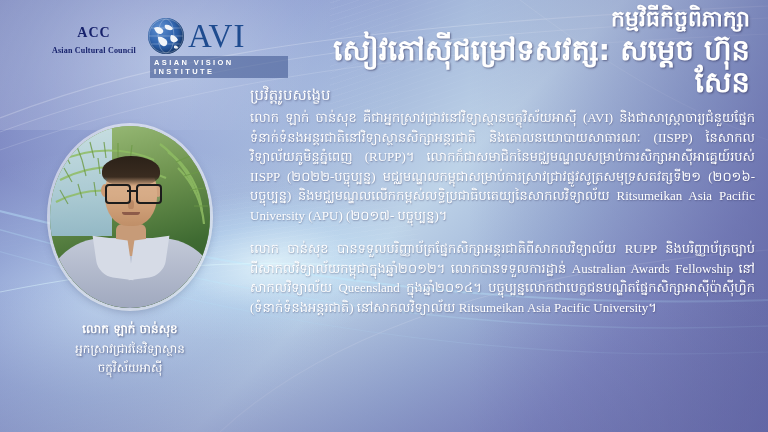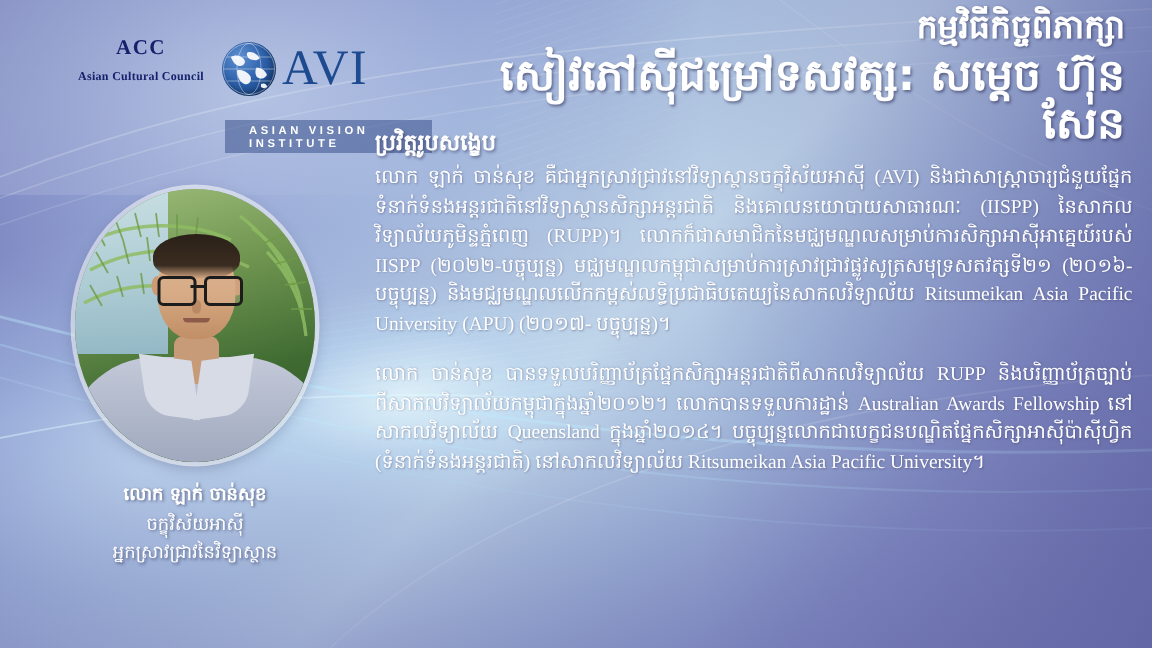--- a/index.html
+++ b/index.html
@@ -88,43 +88,43 @@
   }
   .acc-sub {
     position:absolute; left:0; right:0; top:24px;
     font-family: Liberation Serif, serif;
     font-weight:bold; font-size:8px; color:#16216b;
     letter-spacing:.2px;
   }
 
   .avi-logo {
     position:absolute; left:148px; top:16px;
-    width:140px; height:62px;margin-top:10px;
+    width:140px; height:62px;
   }
   .avi-globe {
     position:absolute; left:0; top:2px;
     width:36px; height:36px; border-radius:50%;
     background: radial-gradient(circle at 32% 28%, #5f8fd0 0%, #2f63ad 45%, #1d4a8c 75%, #16376b 100%);
     box-shadow: inset -2px -2px 5px rgba(0,0,0,.35);
     overflow:hidden;
   }
   .avi-globe svg { position:absolute; left:0; top:0; }
   .avi-word {
     position:absolute; left:40px; top:0px;
     font-family: "Liberation Serif", "DejaVu Serif", serif;
     font-size:33px; font-weight:normal; color:#1e4b8f;
     letter-spacing:1px; line-height:40px;
   }
   .avi-sub {
-    position:absolute; left:2px; top:54px;
+    position:absolute; left:2px; top:40px;
     font-family: "Liberation Sans", sans-serif;
     font-size:7.5px; font-weight:bold; color:#ffffff;
     letter-spacing:2.4px;
     background: rgba(58,82,140,.55);
-    padding:2px 16px;
+    padding:2px 4px;
   }
 
   
   .title-block {
     position:absolute; right:18px; top:4px;
     width:470px; text-align:right;
   }
   .title-line {
     font-family: "DejaVu Sans", sans-serif;
     color:#ffffff; font-weight:bold;
@@ -134,21 +134,21 @@
   .title-2 { font-size:29px; line-height:32px; }
 
   
   .body-block {
     position:absolute; left:250px; top:84px;
     width:505px;
     color:#ffffff;
   }
   .body-heading {
     font-family: "DejaVu Sans", sans-serif;
-    font-size:15px; font-weight:bold;
+    font-size:15px; font-weight:normal;
     line-height:22px;
     margin-bottom:2px;
     text-shadow: 1px 1px 2px rgba(40,40,80,.45);
   }
   .body-para {
     font-family: Liberation Serif, serif;
     font-size:13px;
     line-height:19.5px;
     text-align: justify;
     text-justify: inter-word;
@@ -376,17 +376,17 @@
       <div class="pz p-glasses">
         <span class="lens l"></span>
         <span class="bridge"></span>
         <span class="lens r"></span>
       </div>
     </div>
   </div>
 
   <div class="caption">
     <div class="caption-name">លោក ឡាក់ ចាន់សុខ</div>
+    <div class="caption-role">អ្នកស្រាវជ្រាវនៃវិទ្យាស្ថាន</div>
     <div class="caption-role">ចក្ខុវិស័យអាស៊ី</div>
-    <div class="caption-role">អ្នកស្រាវជ្រាវនៃវិទ្យាស្ថាន</div>
   </div>
 
 </div>
 
 </body></html>

